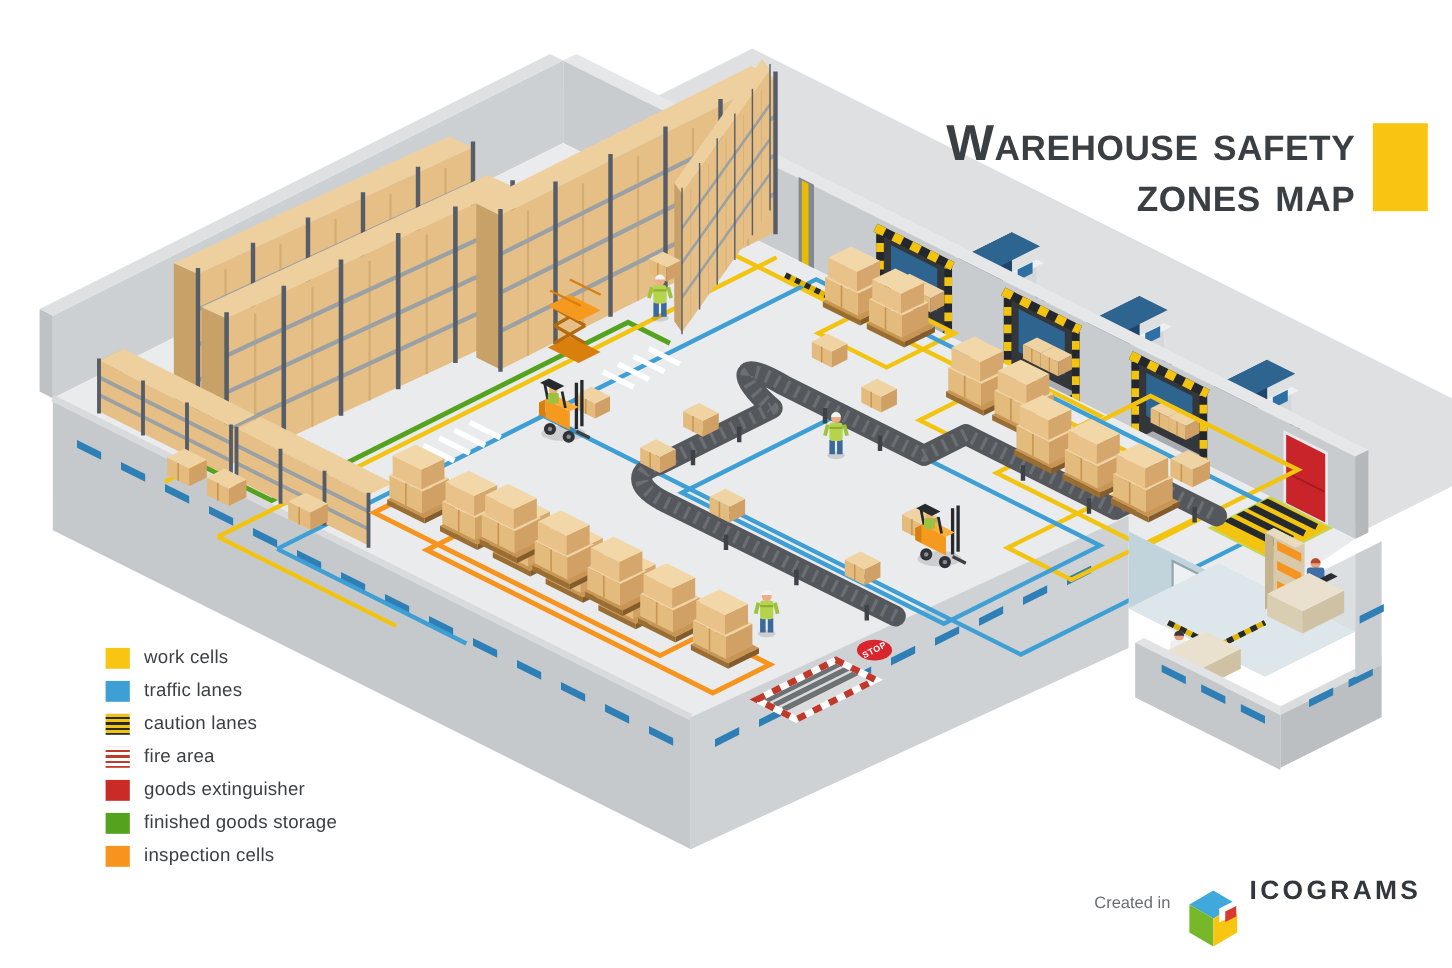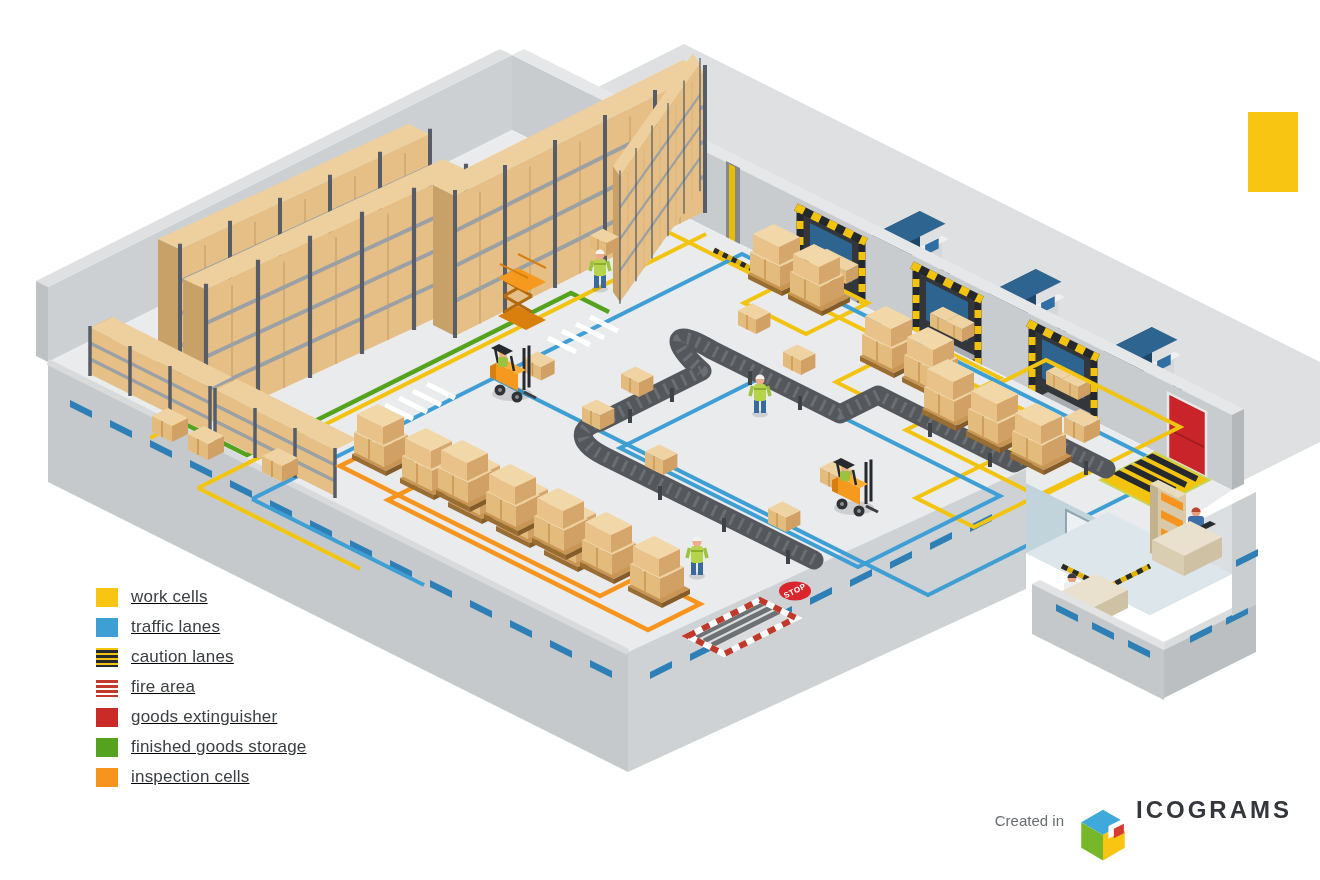--- a/index.html
+++ b/index.html
@@ -3,21 +3,21 @@
 <meta charset="utf-8">
 <style>
   html,body{margin:0;padding:0;background:#fff;width:1320px;height:880px;overflow:hidden;
             font-family:"Liberation Sans",sans-serif;}
   .stage{position:relative;width:1320px;height:880px;background:#fff;}
   svg.scene{position:absolute;left:0;top:0;}
   .title-block{position:absolute;top:106px;right:88px;text-align:right;color:#3A3F44;
                font-variant:small-caps;font-weight:700;font-size:46px;line-height:47px;letter-spacing:.5px;}
   .accent{position:absolute;top:112px;right:22px;width:50px;height:80px;background:#F9C513;}
   .legend{position:absolute;left:96px;top:586px;}
-  .legend-row{display:flex;align-items:center;height:22px;margin-bottom:8px;text-decoration:underline;}
+  .legend-row{display:flex;align-items:flex-end;height:22px;margin-bottom:8px;}
   .sw{width:22px;height:19px;margin-right:13px;flex:0 0 auto;}
   .sw-stripes-caution{background:repeating-linear-gradient(to bottom,#F2C40F 0 2.5px,#26292D 2.5px 5px);}
   .sw-stripes-clear{background:repeating-linear-gradient(to bottom,#FFFFFF 0 2.5px,#C0392B 2.5px 5px);}
   .legend-label{font-size:17px;color:#3A3F44;font-weight:500;letter-spacing:.2px;}
   .footer{position:absolute;right:28px;bottom:14px;display:flex;align-items:flex-start;}
   .created-in{font-size:15px;color:#696D71;margin-right:10px;transform:translateY(8px);}
   .brand{font-size:24px;font-weight:700;letter-spacing:3px;color:#33373B;margin-left:4px;transform:translateY(-8px);}
 </style>
 </head>
 <body>
@@ -403,20 +403,24 @@
     <use href="#winse" x="1190" y="636"></use>
           <use href="#winse" x="1226" y="618"></use>
   </g>
   <g>
     <polygon points="1232,504 1256,492 1256,604 1232,616" fill="#CBCED1"></polygon>
     <use href="#winse" x="1236" y="560"></use>
   </g>
 </g>
 </svg>
 
+<div class="title-block">
+  <div>Warehouse safety</div>
+  <div>zones map</div>
+</div>
 <div class="accent"></div>
 
 <div class="legend">
 
     <div class="legend-row">
       <div class="sw" style="background: rgb(249, 197, 19);"></div>
       <div class="legend-label">work cells</div>
     </div>
 
     <div class="legend-row">

